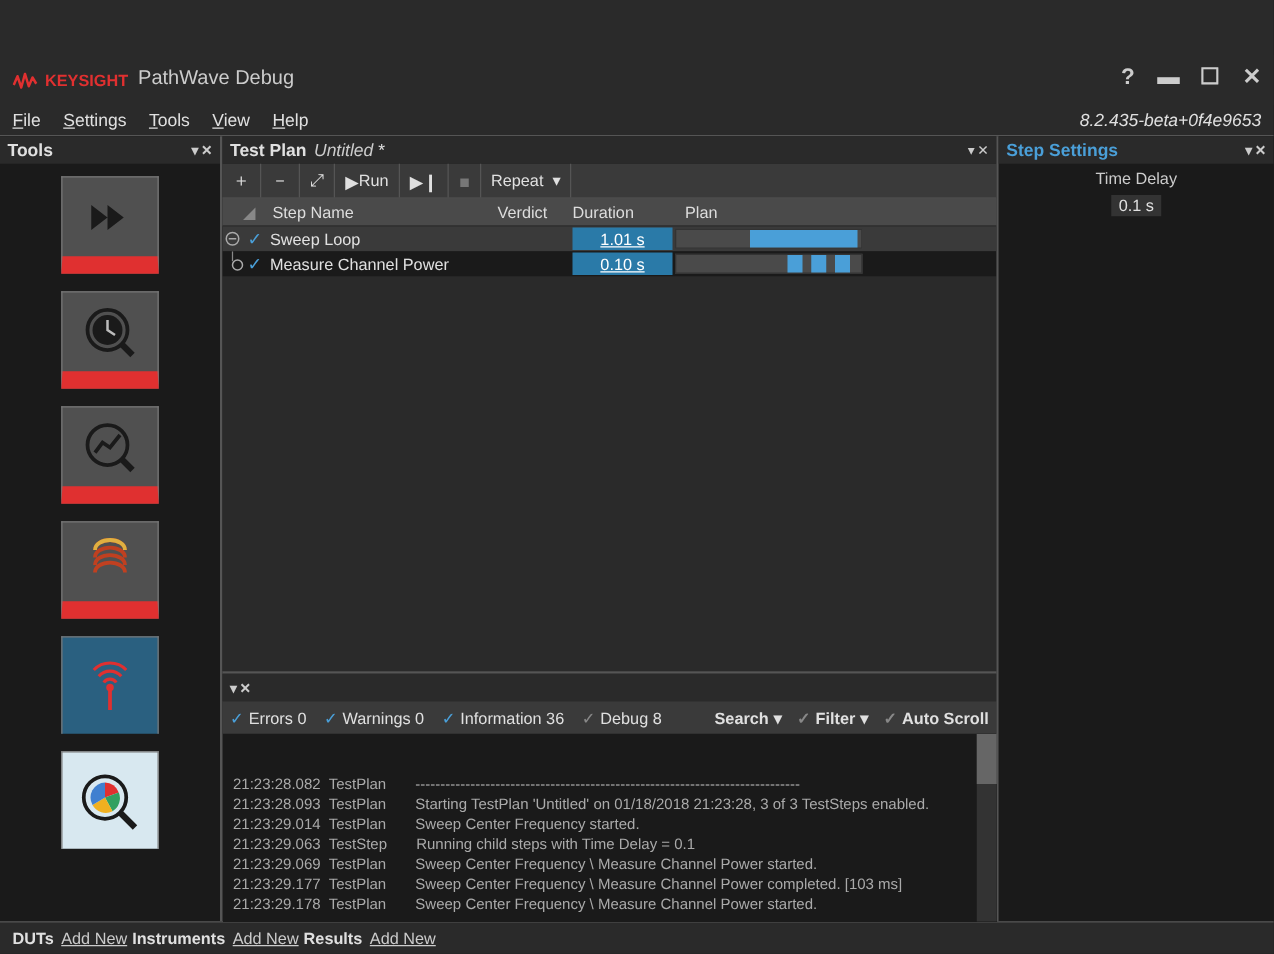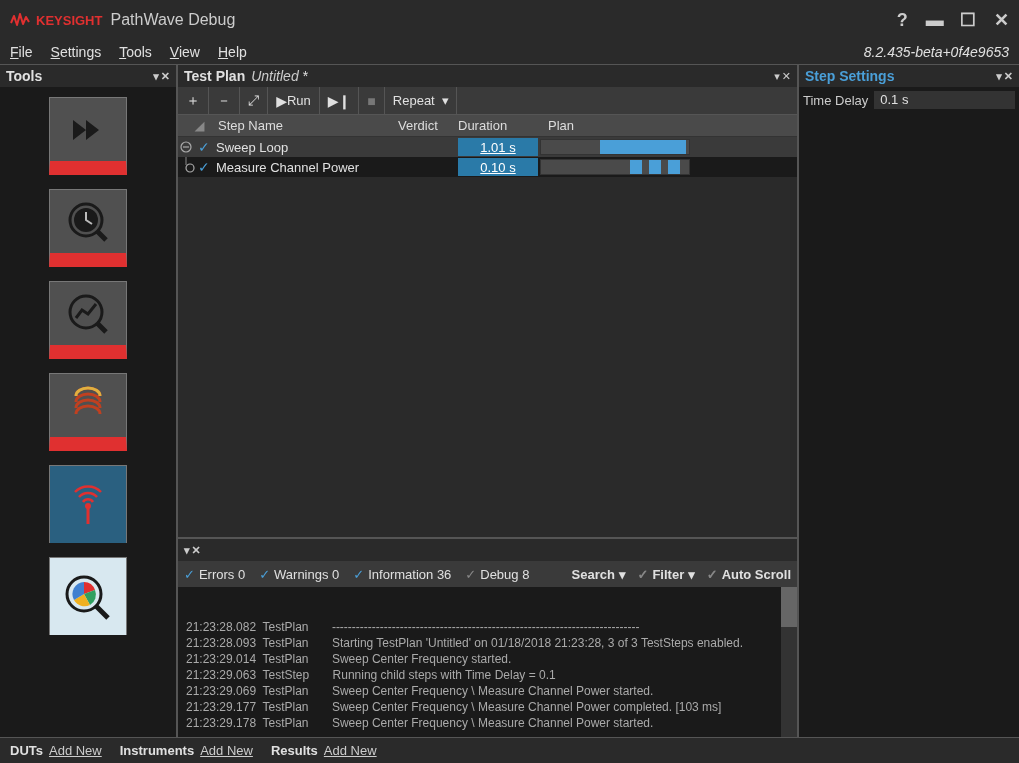--- a/index.html
+++ b/index.html
@@ -1,17 +1,17 @@
 <!DOCTYPE html>
 <html><head>
 <meta charset="utf-8">
 <style>
 * { margin: 0; padding: 0; box-sizing: border-box; font-family: "Segoe UI", Arial, sans-serif; }
 body { background: #2a2a2a; color: #e0e0e0; font-size: 13px; overflow: hidden; width: 1019px; height: 763px; display: flex; flex-direction: column; }
-.titlebar { height: 40px; background: #2a2a2a; display: flex; align-items: center; padding: 12px 10px; }
+.titlebar { height: 40px; background: #2a2a2a; display: flex; align-items: flex-end; padding: 12px 10px; margin-top: 44px; }
 .logo-text { color: #e03030; font-weight: bold; font-size: 13px; display: flex; align-items: center; gap: 4px; }
 .logo-text svg { flex-shrink: 0; }
 .app-title { margin-left: 8px; font-size: 16px; color: #ccc; }
 .titlebar-right { margin-left: auto; display: flex; gap: 18px; align-items: center; }
 .titlebar-right span { font-size: 18px; font-weight: bold; color: #ccc; cursor: pointer; }
 .menubar { height: 24px; display: flex; align-items: center; padding: 0 10px; gap: 18px; }
 .menubar span { font-size: 14px; color: #e0e0e0; cursor: pointer; }
 .menubar span u { text-decoration: underline; }
 .version { margin-left: auto; color: #888; font-style: italic; font-size: 13px; }
 .main-area { flex: 1; display: flex; background: #1a1a1a; min-height: 0; border-top: 1px solid #555; }
@@ -55,24 +55,24 @@
 .log-filter { display: flex; align-items: center; gap: 4px; cursor: pointer; }
 .log-filter .chk { color: #4a9fd8; }
 .log-filter .chk.off { color: #888; }
 .log-right { margin-left: auto; display: flex; gap: 12px; align-items: flex-start; font-weight: bold; }
 .log-body { flex: 1; background: #1a1a1a; font-family: Consolas, monospace; font-size: 12px; color: #aaa; padding: 4px 8px; overflow: auto; white-space: pre; position: relative; }
 .log-line { line-height: 16px; }
 .log-scroll { position: absolute; right: 0; top: 0; width: 16px; height: 100%; background: #333; }
 .log-scroll-thumb { width: 100%; height: 40px; background: #666; }
 .step-settings { width: 220px; background: #1a1a1a; display: flex; flex-direction: column; }
 .settings-body { padding: 4px; }
-.setting-row { display: flex; align-items: center; gap: 6px; }
+.setting-row { display: flex; align-items: center; gap: 6px; flex-direction: column; }
 .setting-label { color: #ccc; }
 .setting-val { background: #333; padding: 1px 6px; flex: 1; height: 18px; }
-.statusbar { height: 26px; background: #2a2a2a; display: flex; align-items: center; padding: 0 10px; gap: 18px; font-size: 13px; border-top: 1px solid #555; }
+.statusbar { height: 26px; background: #2a2a2a; display: flex; align-items: center; padding: 0 10px; gap: 4px; font-size: 13px; border-top: 1px solid #555; }
 .statusbar .grp { display: flex; gap: 6px; }
 .statusbar .lbl { font-weight: bold; }
 .statusbar .link { text-decoration: underline; cursor: pointer; color: #ccc; }
 </style>
 </head>
 <body>
 
 <div class="titlebar">
   <span class="logo-text">
     <svg width="22" height="14" viewBox="0 0 22 14">

